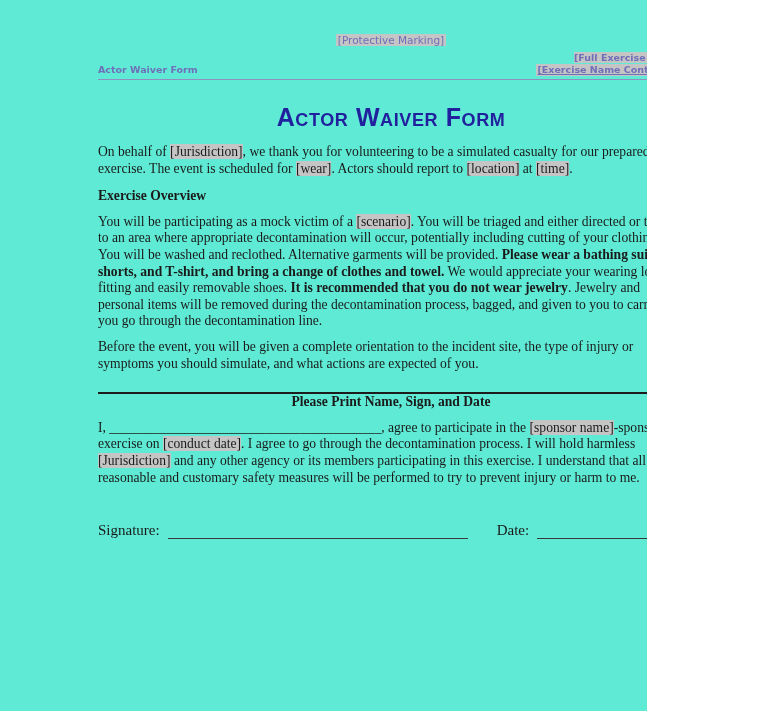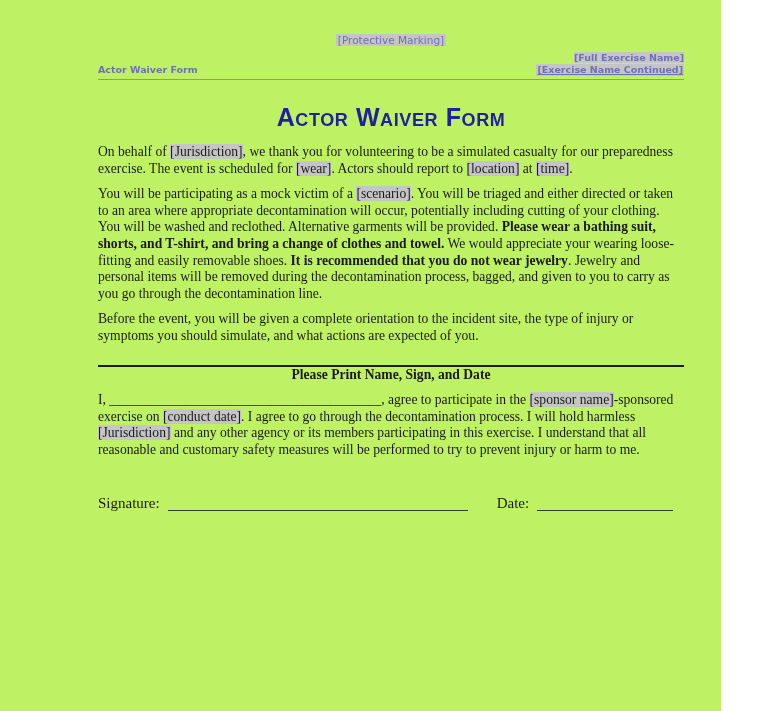--- a/index.html
+++ b/index.html
@@ -1,20 +1,20 @@
 <!DOCTYPE html>
 <html style="--header-purple: #6f6fb9; --title-blue: #21219e; --highlight: #c5c5c5;"><head>
 <meta charset="utf-8">
 <style>
   html, body { margin: 0; padding: 0; background: #ffffff; }
   .page {
     position: relative;
-    width: 721px;
+    width: 647px;
     height: 711px;
-    background: #bef264;
+    background: #5eead4;
     overflow: hidden;
     font-family: "Liberation Serif", serif;
     color: #1a1a1a;
   }
   .content {
     position: absolute;
     left: 98px;
     top: 34px;
     width: 586px;
   }
@@ -136,20 +136,21 @@
         <span>Actor Waiver Form</span>
         <span class="hl-hdr">[Exercise Name Continued]</span>
       </div>
     </div>
 
     <div class="doc-title">Actor Waiver Form</div>
 
     <div class="body-text">
       <p class="para first"><span>On behalf of </span><span class="hl">[Jurisdiction]</span><span>, we thank you for volunteering to be a simulated casualty for our preparedness exercise. The event is scheduled for </span><span class="hl">[wear]</span><span>. Actors should report to </span><span class="hl">[location]</span><span> at </span><span class="hl">[time]</span><span>.</span></p>
 
+      <div class="section-heading">Exercise Overview</div>
 
       <p class="para"><span>You will be participating as a mock victim of a </span><span class="hl">[scenario]</span><span>. You will be triaged and either directed or taken to an area where appropriate decontamination will occur, potentially including cutting of your clothing. You will be washed and reclothed. Alternative garments will be provided. </span><span class="b">Please wear a bathing suit, shorts, and T-shirt, and bring a change of clothes and towel.</span><span> We would appreciate your wearing loose-fitting and easily removable shoes. </span><span class="b">It is recommended that you do not wear jewelry</span><span>. Jewelry and personal items will be removed during the decontamination process, bagged, and given to you to carry as you go through the decontamination line.</span></p>
 
       <p class="para"><span>Before the event, you will be given a complete orientation to the incident site, the type of injury or symptoms you should simulate, and what actions are expected of you.</span></p>
 
 
       <hr class="section-divider">
 
       <div class="sign-heading">Please Print Name, Sign, and Date</div>
 

